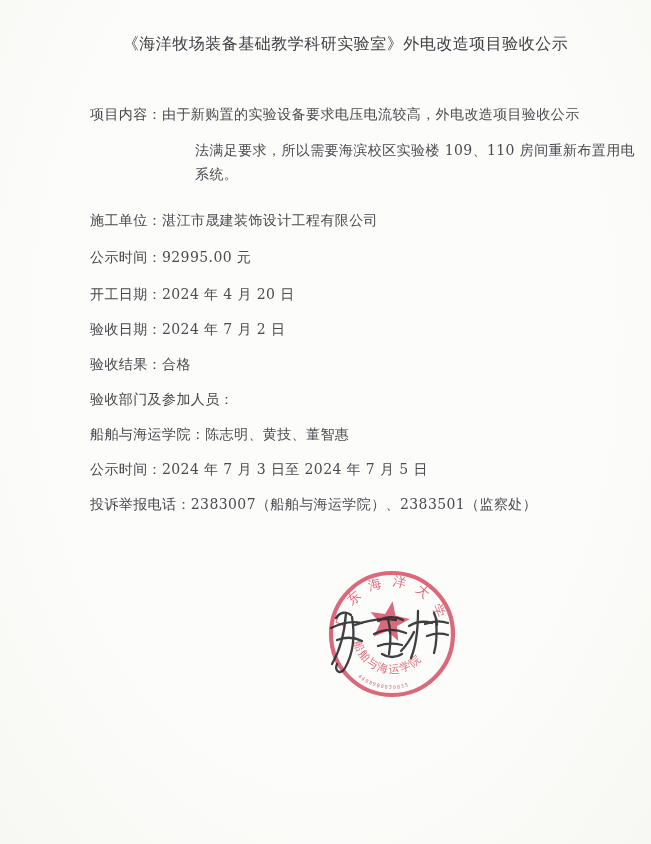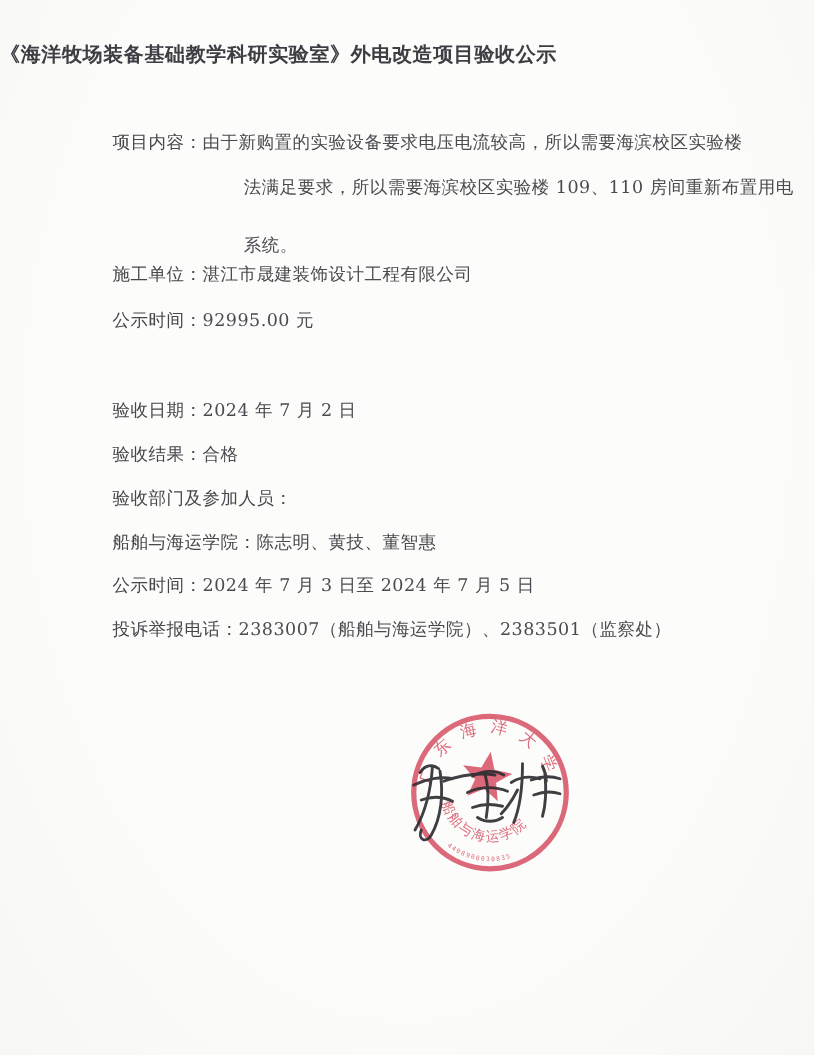--- a/index.html
+++ b/index.html
@@ -11,24 +11,26 @@
   }
   .paper{
     position:relative;
     width:651px;height:844px;
     background:radial-gradient(ellipse at 50% 40%, #fcfcfa 60%, #f7f7f4 100%);
   }
   .title{
     position:absolute;
     top:34px;left:0;right:0;
     margin:0;
+    text-align:center;
     font-size:16px;
-    font-weight:bold;
+    font-weight:normal;
     letter-spacing:0.5px;
     color:#3d3d44;
+    padding-left:40px;
   }
   .line{
     position:absolute;
     left:90px;
     font-size:14px;
     line-height:20px;
     letter-spacing:0.4px;
     color:#4a4a51;
     white-space:nowrap;
   }
@@ -42,33 +44,36 @@
   .seal svg{display:block;}
 </style>
 </head>
 <body>
 
 <div class="paper">
 
   <h1 class="title">《海洋牧场装备基础教学科研实验室》外电改造项目验收公示</h1>
 
   <div class="line" style="top:104px">
-    <span class="label">项目内容：</span><span>由于新购置的实验设备要求电压电流较高，所以需要海滨校区实验楼</span>
+    <span class="label">项目内容：</span><span>由于新购置的实验设备要求电压电流较高，外电改造项目验收公示</span>
   </div>
   <div class="line indent" style="top:140px">法满足要求，所以需要海滨校区实验楼 109、110 房间重新布置用电</div>
-  <div class="line indent" style="top:187px">系统。</div>
+  <div class="line indent" style="top:164px">系统。</div>
 
   <div class="line" style="top:210px">
     <span class="label">施工单位：</span><span>湛江市晟建装饰设计工程有限公司</span>
   </div>
 
   <div class="line" style="top:247px">
     <span class="label">公示时间：</span><span>92995.00 元</span>
   </div>
 
+  <div class="line" style="top:284px">
+    <span class="label">开工日期：</span><span>2024 年 4 月 20 日</span>
+  </div>
 
   <div class="line" style="top:319px">
     <span class="label">验收日期：</span><span>2024 年 7 月 2 日</span>
   </div>
 
   <div class="line" style="top:354px">
     <span class="label">验收结果：</span><span>合格</span>
   </div>
 
   <div class="line" style="top:424px">

